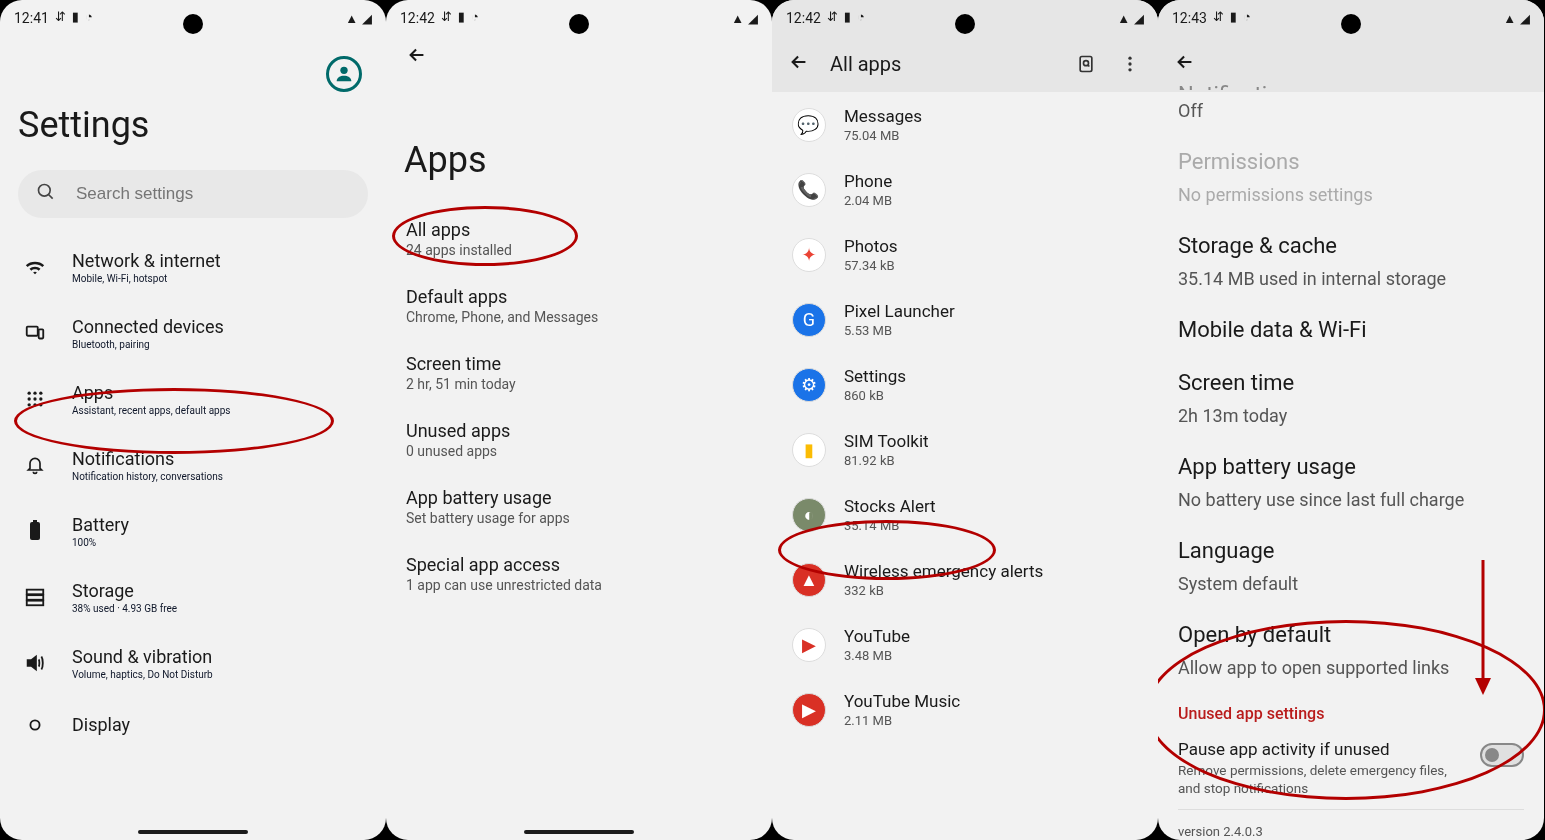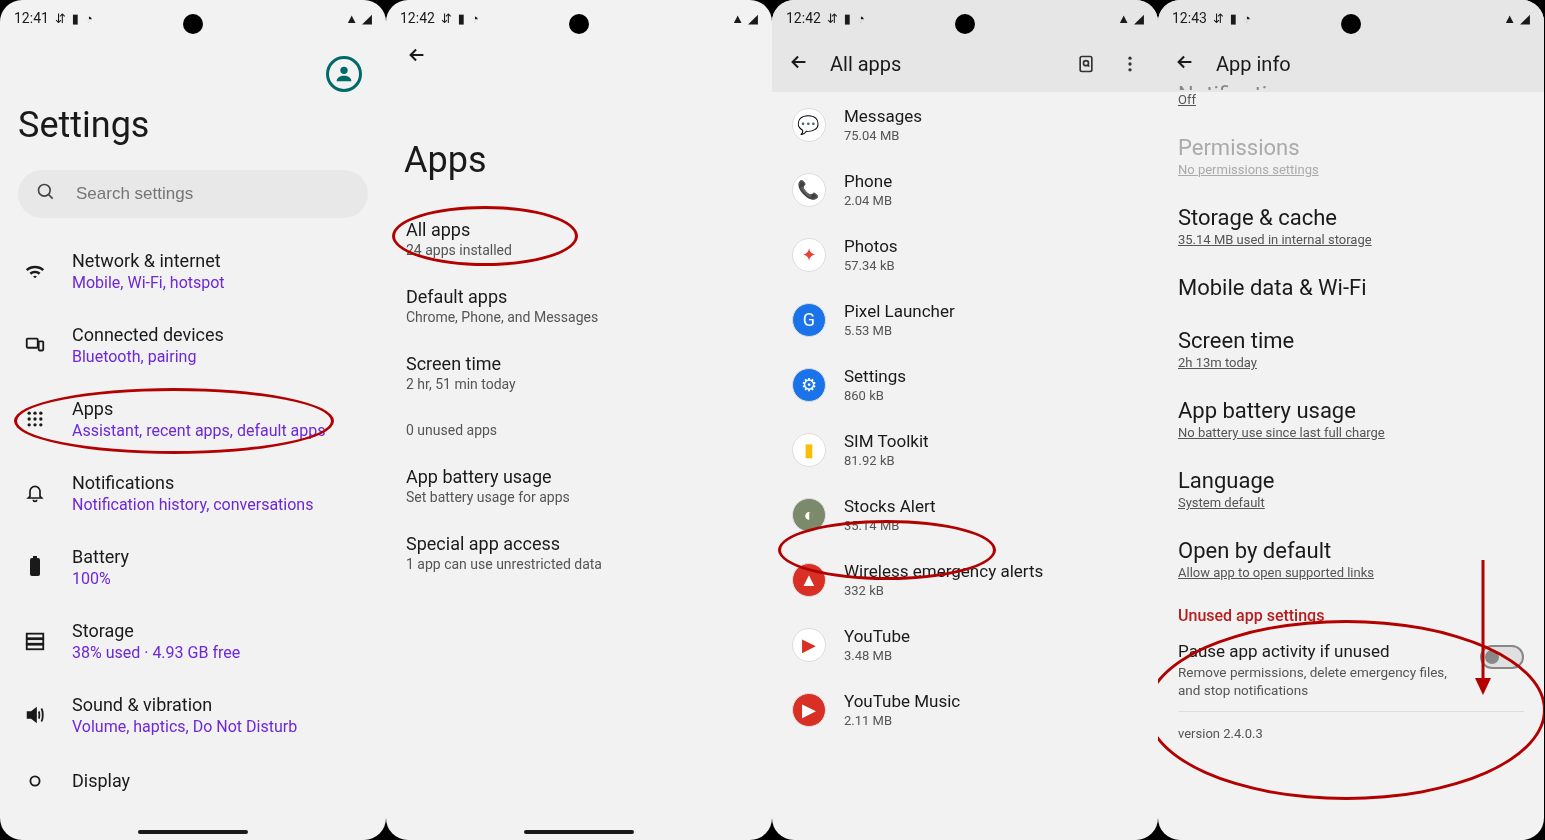--- a/index.html
+++ b/index.html
@@ -23,21 +23,21 @@
   }
   .statusbar {
     height: 36px;
     display: flex;
     align-items: center;
     padding: 0 14px;
     font-size: 14px;
     color: #1a1a1a;
     justify-content: space-between;
   }
-  .sb-left { display: flex; align-items: center; gap: 6px; }
+  .sb-left { display: flex; gap: 6px; }
   .sb-right { display: flex; align-items: center; gap: 4px; }
   .camera-hole {
     position: absolute;
     top: 14px;
     left: 50%;
     transform: translateX(-50%);
     width: 20px;
     height: 20px;
     background: #000;
     border-radius: 50%;
@@ -88,21 +88,21 @@
   .setting-icon {
     width: 26px;
     height: 26px;
     display: flex;
     align-items: center;
     justify-content: center;
     flex-shrink: 0;
     color: #1a1a1a;
   }
   .setting-text .title { font-size: 18px; color: #1a1a1a; }
-  .setting-text .sub { font-size: 16px; color: #6d28d9; margin-top: 2px; }
+  .setting-text .sub { font-size: 10px; color: #0f172a; margin-top: 2px; }
   .circle-mark {
     position: absolute;
     border: 3px solid #b30000;
     border-radius: 50%;
     pointer-events: none;
   }
 
   
   .back-arrow {
     font-size: 22px;
@@ -148,21 +148,21 @@
     justify-content: center;
     font-size: 18px;
     flex-shrink: 0;
   }
   .app-text .name { font-size: 17px; color: #1a1a1a; }
   .app-text .size { font-size: 13px; color: #555; margin-top: 2px; }
 
   
   .info-row { padding: 14px 20px; }
   .info-row .title { font-size: 22px; color: #1a1a1a; }
-  .info-row .sub { font-size: 13px; color: #555; margin-top: 2px; text-decoration: underline; }
+  .info-row .sub { font-size: 18px; color: #555; margin-top: 10px; }
   .info-row.disabled .title, .info-row.disabled .sub { color: #aaa; }
   .section-label { font-size: 16px; color: #b91c1c; padding: 12px 20px 4px; font-weight: 500; }
   .toggle-row { display: flex; align-items: flex-start; padding: 12px 20px; gap: 12px; position: relative; }
   .toggle-text { flex: 1; }
   .toggle-text .title { font-size: 17px; color: #1a1a1a; }
   .toggle-text .sub { font-size: 13.5px; color: #555; margin-top: 2px; line-height: 1.35; }
   .switch {
     width: 44px;
     height: 24px;
     background: #e0e0e0;
@@ -371,20 +371,21 @@
         </div>
         <div class="list-item">
           <div class="title">Default apps</div>
           <div class="sub">Chrome, Phone, and Messages</div>
         </div>
         <div class="list-item">
           <div class="title">Screen time</div>
           <div class="sub">2 hr, 51 min today</div>
         </div>
         <div class="list-item">
+          <div class="title">Unused apps</div>
           <div class="sub">0 unused apps</div>
         </div>
         <div class="list-item">
           <div class="title">App battery usage</div>
           <div class="sub">Set battery usage for apps</div>
         </div>
         <div class="list-item">
           <div class="title">Special app access</div>
           <div class="sub">1 app can use unrestricted data</div>
         </div>
@@ -518,21 +519,20 @@
       <span class="sb-icon">▲</span>
       <span class="sb-icon">◢</span>
     </div>
   </div>
   <div class="appbar">
     <span>
       <svg width="22" height="22" viewBox="0 0 24 24" fill="none" stroke="#1a1a1a" stroke-width="2.2">
           <path d="M19 12H5M11 18l-6-6 6-6"></path>
         </svg>
     </span>
-    <span class="appbar-title">App info</span>
   </div>
   <div style="padding:0 0 0 0;">
     <div class="info-row" style="padding-top:0;">
       <div class="title" style="color:#888; text-decoration:line-through wavy transparent; margin-top:-10px; overflow:hidden; height:8px;">Notifications</div>
       <div class="sub">Off</div>
     </div>
     <div class="info-row disabled">
       <div class="title">Permissions</div>
       <div class="sub">No permissions settings</div>
     </div>

